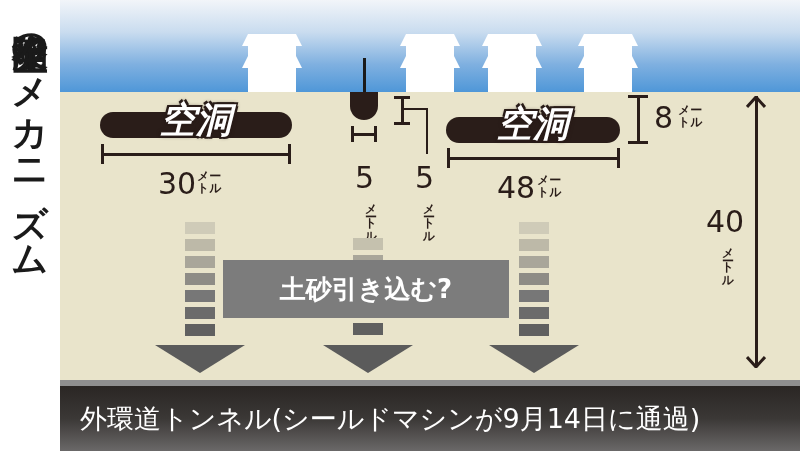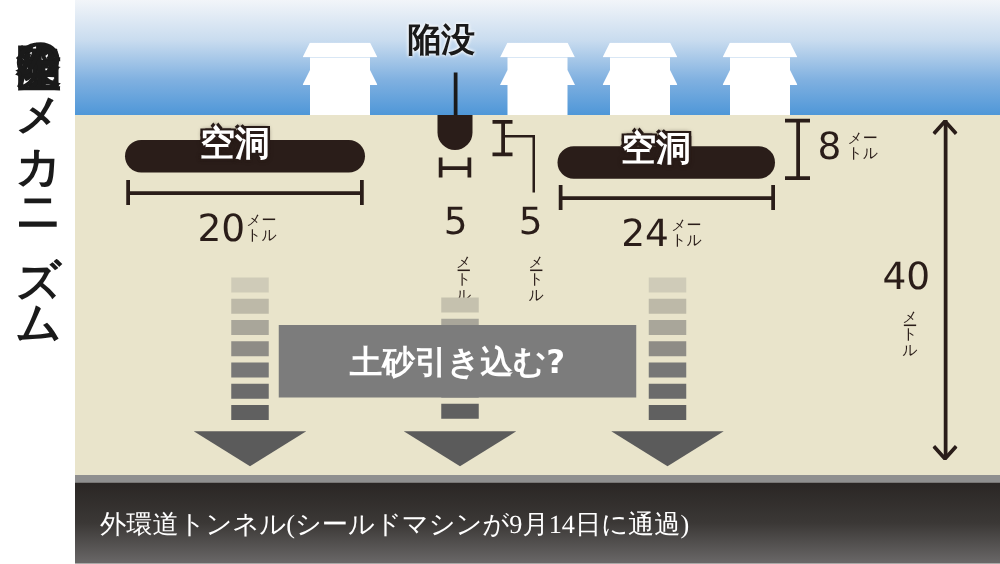--- a/index.html
+++ b/index.html
@@ -10,36 +10,36 @@
     display:flex; flex-direction:column; align-items:center; padding-top:6px; }
   .side-title span { display:block; font-size:36px; font-weight:bold; color:#1a1a1a; line-height:38px;
     writing-mode: vertical-rl; text-orientation: upright; letter-spacing:1px; }
   .sky { position:absolute; left:60px; top:0; width:740px; height:92px;
     background: linear-gradient(to bottom, #f2f5f9 0%, #c9dcef 35%, #7fb0e0 70%, #4f97d8 100%); }
   .ground { position:absolute; left:60px; top:92px; width:740px; height:290px; background:#e9e4cb; }
   .tunnel-strip { position:absolute; left:60px; top:380px; width:740px; height:6px; background:#8f8f8f; }
   .tunnel { position:absolute; left:60px; top:386px; width:740px; height:65px;
     background: linear-gradient(to bottom, #2a2624 0%, #3b3836 50%, #6a6868 100%);
     display:flex; align-items:center; padding-left:20px; }
-  .tunnel span { color:#fff; font-size:21px; letter-spacing:0px; white-space:nowrap;font-family:Liberation Serif, serif; }
+  .tunnel span { color:#fff; font-size:27px; letter-spacing:0px; white-space:nowrap; }
   .building { position:absolute; top:34px; width:60px; height:58px; }
   .building .roof1 { position:absolute; left:0; top:0; width:60px; height:12px; background:#fff;
     clip-path: polygon(10% 0, 90% 0, 100% 100%, 0 100%); }
   .building .body1 { position:absolute; left:6px; top:12px; width:48px; height:10px; background:#fff; }
   .building .roof2 { position:absolute; left:0; top:22px; width:60px; height:12px; background:#fff;
     clip-path: polygon(10% 0, 90% 0, 100% 100%, 0 100%); }
   .building .body2 { position:absolute; left:6px; top:34px; width:48px; height:24px; background:#fff; }
   .label-big { position:absolute; font-size:27px; font-weight:bold; color:#1a1a1a; text-shadow:0 0 3px #fff,0 0 3px #fff; }
   .cavity { position:absolute; height:26px; background:#2a1d19; border-radius:13px; }
-  .cavity-label { position:absolute; font-size:28px; font-weight:bold; color:#fff;
-    text-shadow: 0 0 2px #2a1d19, 0 0 4px #2a1d19, 2px 2px 0 #2a1d19, -2px -2px 0 #2a1d19, 2px -2px 0 #2a1d19, -2px 2px 0 #2a1d19; }
+  .cavity-label { position:absolute; font-size:36px; font-weight:bold; color:#fff;
+    text-shadow: 0 0 2px #2a1d19, 0 0 4px #2a1d19, 2px 2px 0 #2a1d19, -2px -2px 0 #2a1d19, 2px -2px 0 #2a1d19, -2px 2px 0 #2a1d19; font-style: italic; }
   .hline { position:absolute; height:3px; background:#2a1d19; }
   .vtick { position:absolute; width:3px; background:#2a1d19; }
   .num { position:absolute; font-size:30px; color:#2a1d19; }
-  .unit { position:absolute; font-size:12px; color:#2a1d19; line-height:12px; }
+  .unit { position:absolute; font-size:12px; color:#2a1d19; line-height:12px;font-weight:bold; }
   .sink { position:absolute; left:350px; top:92px; width:28px; height:28px; background:#2a1d19; border-radius:0 0 14px 14px; }
   .sink-pole { position:absolute; left:363px; top:58px; width:3px; height:36px; background:#1a1a1a; }
   .bars { position:absolute; width:30px; }
   .bars div { width:30px; height:12px; margin-bottom:5px; }
   .arrowhead { position:absolute; width:0; height:0; border-left:45px solid transparent; border-right:45px solid transparent; border-top:28px solid #5b5b5b; }
   .soil-box { position:absolute; left:223px; top:260px; width:286px; height:58px; background:#7c7c7c;
     display:flex; align-items:center; justify-content:center; }
   .soil-box span { color:#fff; font-size:26px; font-weight:bold; }
   .depth-line { position:absolute; left:755px; top:96px; width:3px; height:270px; background:#2a1d19; }
   .ah-up { position:absolute; left:746px; top:96px; width:20px; height:12px; }
@@ -74,30 +74,29 @@
       <div class="roof2"></div>
       <div class="body2"></div>
     </div>
   <div class="building" style="left:578px;">
       <div class="roof1"></div>
       <div class="body1"></div>
       <div class="roof2"></div>
       <div class="body2"></div>
     </div>
 
-  <div class="label-big" style="left:326px; top:14px;">陥没</div>
   <div class="sink-pole"></div>
   <div class="sink"></div>
 
   <div class="cavity" style="left:100px; top:112px; width:192px;"></div>
   <div class="cavity-label" style="left:160px; top:96px;">空洞</div>
   <div class="hline" style="left:102px; top:153px; width:188px;"></div>
   <div class="vtick" style="left:101px; top:144px; height:20px;"></div>
   <div class="vtick" style="left:288px; top:144px; height:20px;"></div>
-  <div class="num" style="left:158px; top:166px;">20</div>
+  <div class="num" style="left:158px; top:166px;">30</div>
   <div class="unit" style="left:197px; top:170px; width:28px;">メートル</div>
 
   <div class="hline" style="left:352px; top:133px; width:24px;"></div>
   <div class="vtick" style="left:351px; top:126px; height:16px;"></div>
   <div class="vtick" style="left:374px; top:126px; height:16px;"></div>
   <div class="num" style="left:355px; top:160px;">5</div>
   <div class="unit" style="left:355px; top:196px; width:22px; writing-mode:vertical-rl;">メートル</div>
 
   <div class="vtick" style="left:401px; top:97px; height:26px;"></div>
   <div class="hline" style="left:394px; top:96px; width:16px;"></div>
@@ -105,21 +104,21 @@
   <div class="hline" style="left:402px; top:108px; width:26px; height:2px;"></div>
   <div class="vtick" style="left:426px; top:108px; height:46px; width:2px;"></div>
   <div class="num" style="left:415px; top:160px;">5</div>
   <div class="unit" style="left:413px; top:196px; width:22px; writing-mode:vertical-rl;">メートル</div>
 
   <div class="cavity" style="left:446px; top:117px; width:174px;"></div>
   <div class="cavity-label" style="left:497px; top:100px;">空洞</div>
   <div class="hline" style="left:448px; top:157px; width:172px;"></div>
   <div class="vtick" style="left:447px; top:148px; height:20px;"></div>
   <div class="vtick" style="left:617px; top:148px; height:20px;"></div>
-  <div class="num" style="left:497px; top:170px;">24</div>
+  <div class="num" style="left:497px; top:170px;">48</div>
   <div class="unit" style="left:537px; top:174px; width:28px;">メートル</div>
 
   <div class="vtick" style="left:637px; top:96px; height:46px;"></div>
   <div class="hline" style="left:628px; top:95px; width:20px;"></div>
   <div class="hline" style="left:628px; top:141px; width:20px;"></div>
   <div class="num" style="left:654px; top:100px;">8</div>
   <div class="unit" style="left:678px; top:104px; width:28px;">メートル</div>
 
   <div class="depth-line"></div>
   <svg class="ah-up" viewBox="0 0 20 12">

